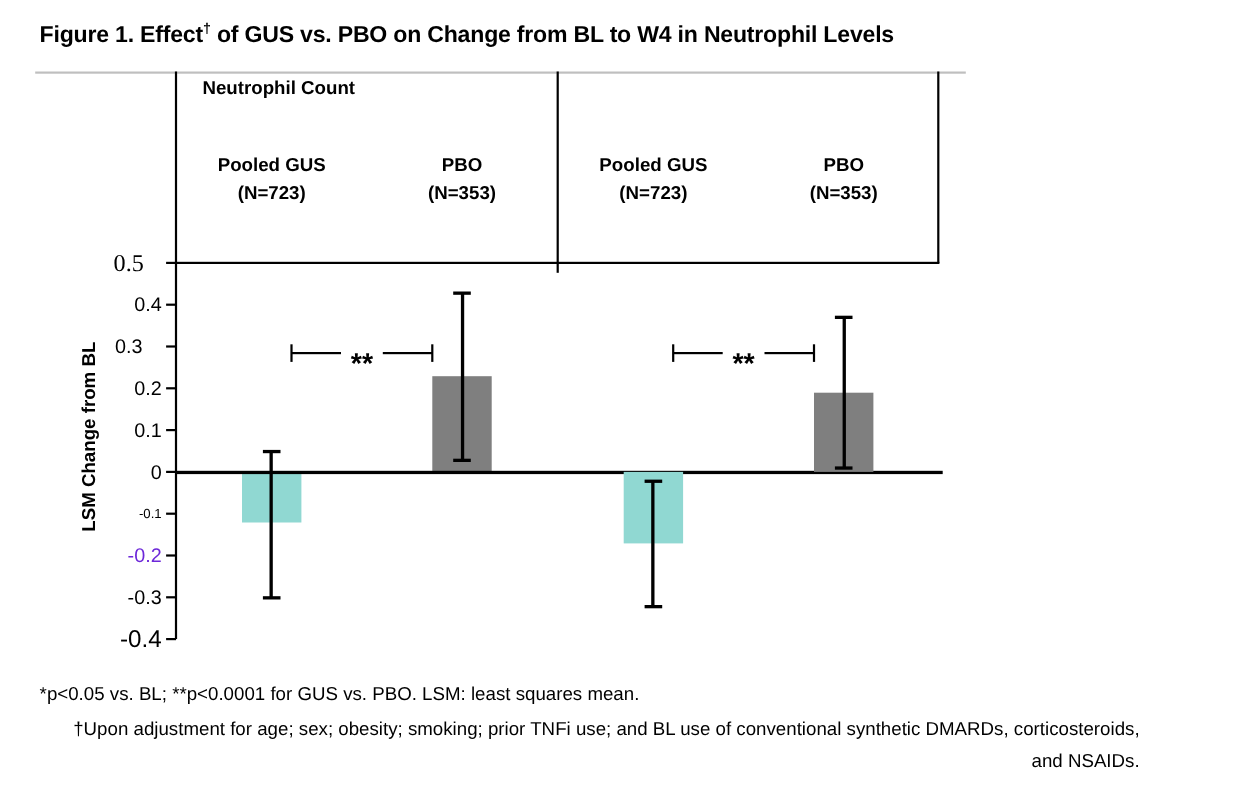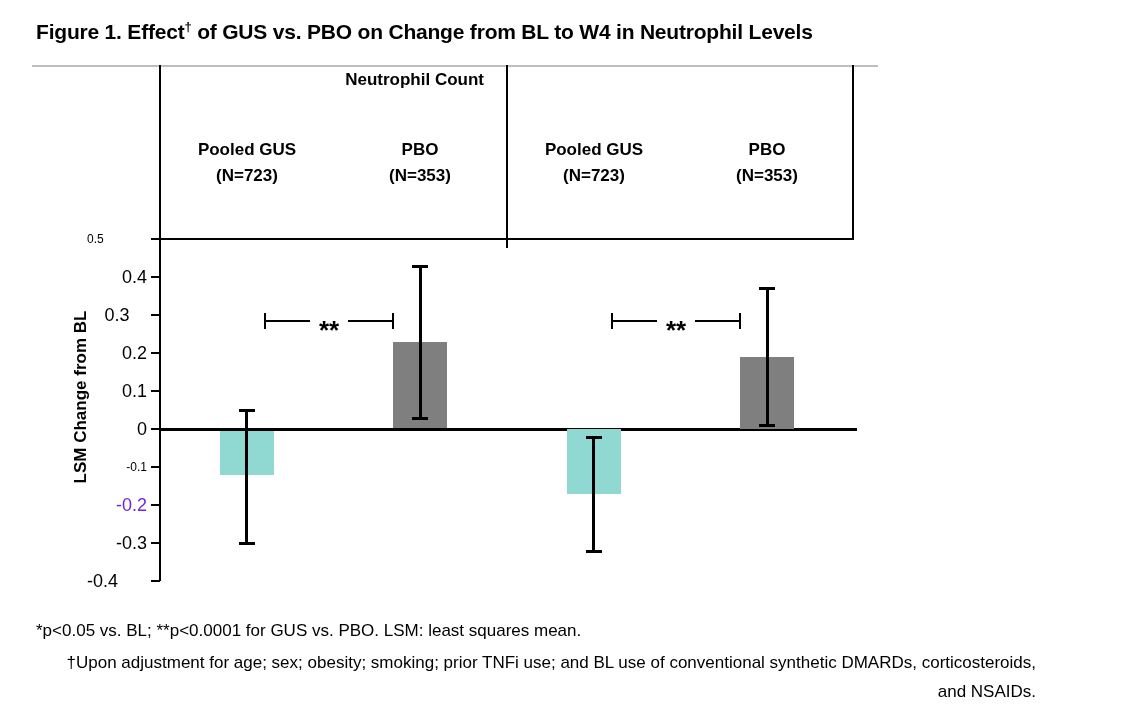--- a/index.html
+++ b/index.html
@@ -26,41 +26,41 @@
   <div class="fig-title"><span>Figure 1. Effect</span><sup>†</sup><span> of GUS vs. PBO on Change from BL to W4 in Neutrophil Levels</span></div>
 
   <div id="chart" class="abs" style="left:0; top:0; width:1129px; height:714px;">
       <div class="abs" style="left: 32px; top: 65px; width: 846px; height: 2px; background: rgb(191, 191, 191);"></div>
       <div class="abs" style="left: 159px; top: 65px; width: 2px; height: 516px; background: rgb(0, 0, 0);"></div>
       <div class="abs" style="left: 506px; top: 65px; width: 2px; height: 174px; background: rgb(0, 0, 0);"></div>
       <div class="abs" style="left: 852px; top: 65px; width: 2px; height: 174px; background: rgb(0, 0, 0);"></div>
       <div class="abs" style="left: 160px; top: 238px; width: 694px; height: 2px; background: rgb(0, 0, 0);"></div>
       <div class="abs" style="left: 506px; top: 240px; width: 2px; height: 8px; background: rgb(0, 0, 0);"></div>
       <div class="abs" style="left: 151px; top: 238px; width: 9px; height: 2px; background: rgb(0, 0, 0);"></div>
-      <div class="abs" style="left: 87px; top: 228px; width: 60px; text-align: left; font-size: 12px; line-height: 22px; color: rgb(0, 0, 0);">0.5</div>
+      <div class="abs" style="left: 87px; top: 228px; width: 60px; text-align: center; font-size: 22px; line-height: 22px; color: rgb(0, 0, 0); font-family: Liberation Serif, serif;">0.5</div>
       <div class="abs" style="left: 151px; top: 276px; width: 9px; height: 2px; background: rgb(0, 0, 0);"></div>
       <div class="abs" style="left: 87px; top: 266px; width: 60px; text-align: right; font-size: 18px; line-height: 22px; color: rgb(0, 0, 0);">0.4</div>
       <div class="abs" style="left: 151px; top: 314px; width: 9px; height: 2px; background: rgb(0, 0, 0);"></div>
       <div class="abs" style="left: 87px; top: 304px; width: 60px; text-align: center; font-size: 18px; line-height: 22px; color: rgb(0, 0, 0);">0.3</div>
       <div class="abs" style="left: 151px; top: 352px; width: 9px; height: 2px; background: rgb(0, 0, 0);"></div>
       <div class="abs" style="left: 87px; top: 342px; width: 60px; text-align: right; font-size: 18px; line-height: 22px; color: rgb(0, 0, 0);">0.2</div>
       <div class="abs" style="left: 151px; top: 390px; width: 9px; height: 2px; background: rgb(0, 0, 0);"></div>
       <div class="abs" style="left: 87px; top: 380px; width: 60px; text-align: right; font-size: 18px; line-height: 22px; color: rgb(0, 0, 0);">0.1</div>
       <div class="abs" style="left: 151px; top: 428px; width: 9px; height: 2px; background: rgb(0, 0, 0);"></div>
       <div class="abs" style="left: 87px; top: 418px; width: 60px; text-align: right; font-size: 18px; line-height: 22px; color: rgb(0, 0, 0);">0</div>
       <div class="abs" style="left: 151px; top: 466px; width: 9px; height: 2px; background: rgb(0, 0, 0);"></div>
       <div class="abs" style="left: 87px; top: 456px; width: 60px; text-align: right; font-size: 12px; line-height: 22px; color: rgb(0, 0, 0);">-0.1</div>
       <div class="abs" style="left: 151px; top: 504px; width: 9px; height: 2px; background: rgb(0, 0, 0);"></div>
       <div class="abs" style="left: 87px; top: 494px; width: 60px; text-align: right; font-size: 18px; line-height: 22px; color: #6d28d9;">-0.2</div>
       <div class="abs" style="left: 151px; top: 542px; width: 9px; height: 2px; background: rgb(0, 0, 0);"></div>
       <div class="abs" style="left: 87px; top: 532px; width: 60px; text-align: right; font-size: 18px; line-height: 22px; color: rgb(0, 0, 0);">-0.3</div>
       <div class="abs" style="left: 151px; top: 580px; width: 9px; height: 2px; background: rgb(0, 0, 0);"></div>
-      <div class="abs" style="left: 87px; top: 570px; width: 60px; text-align: left; font-size: 18px; line-height: 22px; color: rgb(0, 0, 0);">-0.4</div>
+      <div class="abs" style="left: 87px; top: 570px; width: 60px; text-align: right; font-size: 22px; line-height: 22px; color: rgb(0, 0, 0);">-0.4</div>
       <div class="abs" style="left: -29px; top: 384px; width: 220px; height: 26px; text-align: center; font-size: 17px; font-weight: bold; line-height: 26px; transform: rotate(-90deg); color: rgb(0, 0, 0);">LSM Change from BL</div>
-      <div class="abs" style="left: 184px; top: 70px; width: 300px; text-align: right; font-size: 17px; font-weight: bold; color: rgb(0, 0, 0);">Neutrophil Count</div>
+      <div class="abs" style="left: 184px; top: 70px; width: 300px; text-align: left; font-size: 17px; font-weight: bold; color: rgb(0, 0, 0);">Neutrophil Count</div>
       <div class="abs" style="left: 167px; top: 140px; width: 160px; text-align: center; font-size: 17px; font-weight: bold; color: rgb(0, 0, 0);">Pooled GUS</div>
       <div class="abs" style="left: 167px; top: 166px; width: 160px; text-align: center; font-size: 17px; font-weight: bold; color: rgb(0, 0, 0);">(N=723)</div>
       <div class="abs" style="left: 220px; top: 429px; width: 54px; height: 46px; background: rgb(144, 216, 210);"></div>
       <div class="abs" style="left: 340px; top: 140px; width: 160px; text-align: center; font-size: 17px; font-weight: bold; color: rgb(0, 0, 0);">PBO</div>
       <div class="abs" style="left: 340px; top: 166px; width: 160px; text-align: center; font-size: 17px; font-weight: bold; color: rgb(0, 0, 0);">(N=353)</div>
       <div class="abs" style="left: 393px; top: 342px; width: 54px; height: 87px; background: rgb(127, 127, 127);"></div>
       <div class="abs" style="left: 160px; top: 428px; width: 697px; height: 3px; background: rgb(0, 0, 0);"></div>
       <div class="abs" style="left: 245px; top: 410px; width: 3px; height: 133px; background: rgb(0, 0, 0);"></div>
       <div class="abs" style="left: 239px; top: 409px; width: 16px; height: 3px; background: rgb(0, 0, 0);"></div>
       <div class="abs" style="left: 239px; top: 542px; width: 16px; height: 3px; background: rgb(0, 0, 0);"></div>

